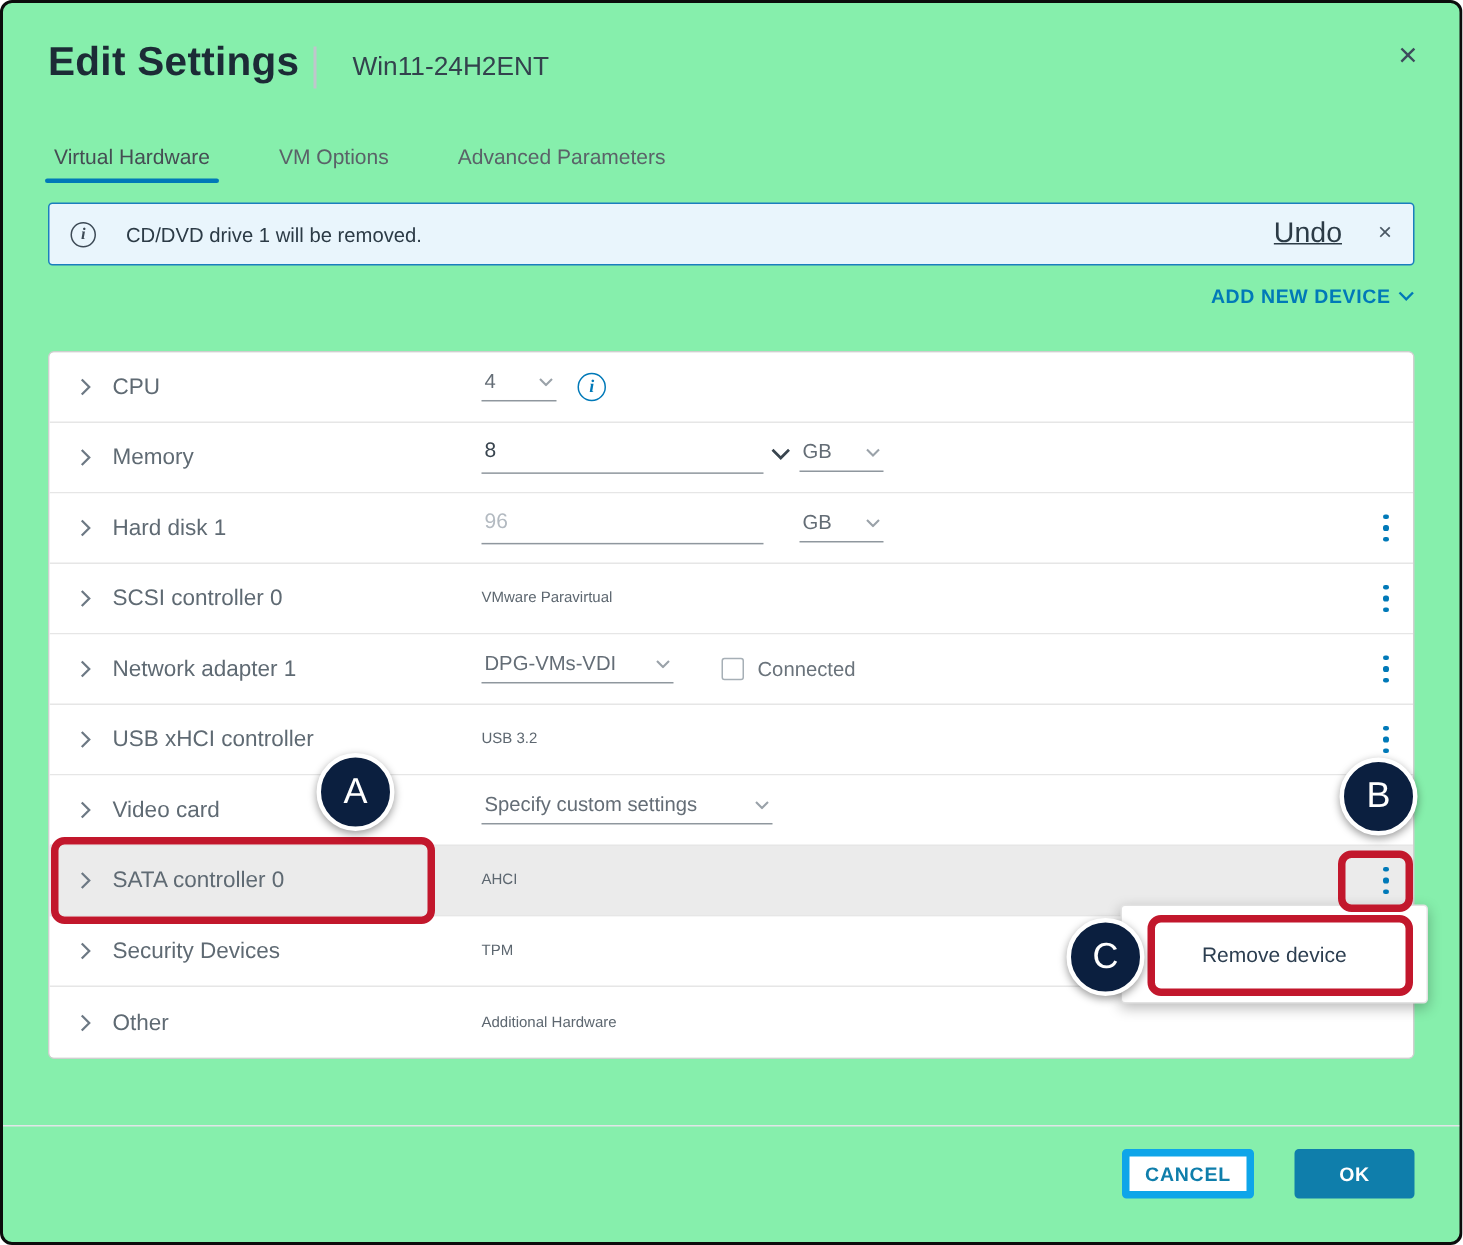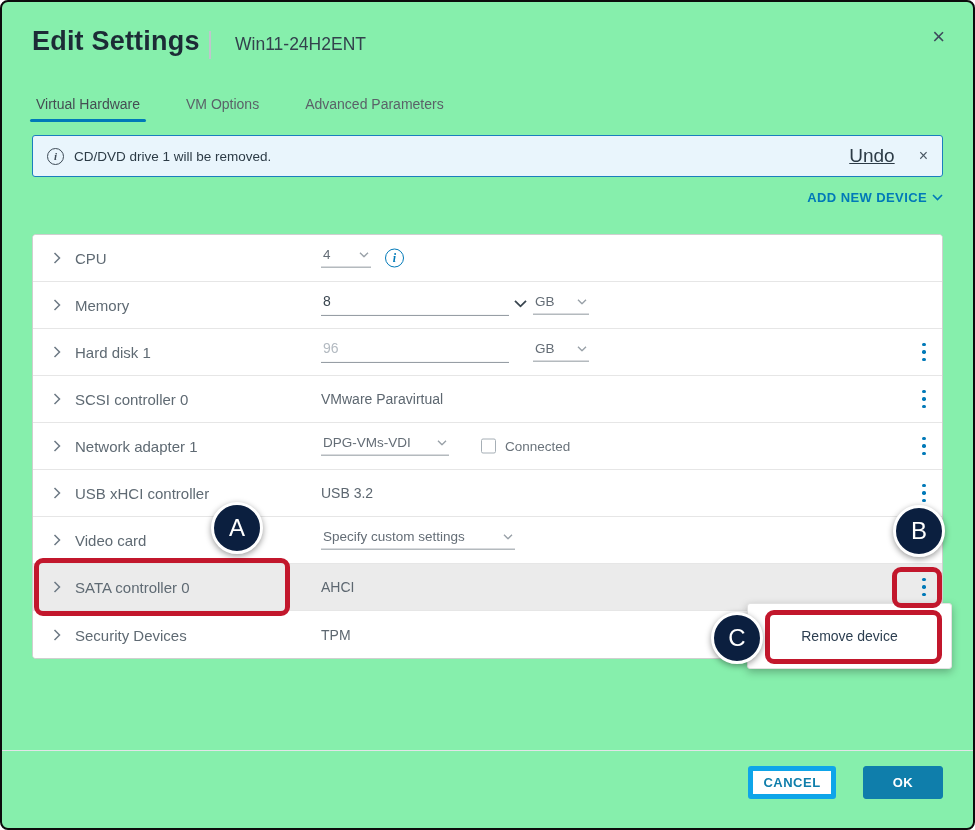--- a/index.html
+++ b/index.html
@@ -27,41 +27,41 @@
   .banner {
     position:absolute; left:30px; right:30px; top:133px; height:42px;
     background:#e9f5fc; border:1px solid #1b7ebe; border-radius:3px;
     display:flex; align-items:center; padding:0 14px;
   }
   .info-icon {
     width:17px; height:17px; border:1.4px solid #3d4a56; border-radius:50%;
     color:#3d4a56; font-size:11px; font-style:italic; font-family:"Liberation Serif", serif;
     display:flex; align-items:center; justify-content:center; flex:0 0 auto; font-weight:700;
   }
-  .banner-msg { margin-left:10px; font-size:13.5px; color:#2c3b46; }
+  .banner-msg { margin-left:20px; font-size:13.5px; color:#2c3b46; }
   .banner-undo { margin-left:auto; font-size:19px; color:#2c3b46; text-decoration:underline; font-weight:500; cursor:pointer; }
   .banner-close { margin-left:24px; font-size:16px; color:#4a5864; cursor:pointer; }
 
   
   .add-device {
     position:absolute; right:30px; top:188px; display:flex; align-items:center; gap:5px;
     color:#0079b8; font-size:13px; font-weight:700; letter-spacing:.4px; cursor:pointer;
   }
 
   
   .device-table {
     position:absolute; left:30px; right:30px; top:232px;
     border:1px solid #cfcfcf; border-radius:4px; overflow:hidden; background:#fff;
   }
   .row { position:relative; height:47px; border-bottom:1px solid #e6e6e6; background:#fff; }
   .row:last-child { border-bottom:none; }
   .row.highlighted { background:#ebebeb; }
   .expander { position:absolute; left:20px; top:50%; transform:translateY(-50%); width:12px; height:12px; cursor:pointer; }
   .row-label { position:absolute; left:42px; top:50%; transform:translateY(-50%); font-size:15px; color:#5f6a73; }
-  .row-value-text { position:absolute; left:288px; top:50%; transform:translateY(-50%); font-size:14px; color:#5d6770; }
+  .row-value-text { position:absolute; left:288px; top:50%; transform:translateY(-50%); font-size:10px; color:#5d6770; }
 
   .underline-select { position:absolute; top:50%; transform:translateY(-58%); display:inline-flex; align-items:center; gap:8px;
     border-bottom:1px solid #8f979e; padding:2px 2px 5px 2px; cursor:pointer; }
   .underline-select .sel-text { font-size:13.5px; color:#646d76; }
   .underline-input { position:absolute; top:50%; transform:translateY(-58%); border-bottom:1px solid #8f979e; padding:2px 2px 5px 2px; }
   .underline-input .inp-text { font-size:14px; color:#39454f; }
   .underline-input .inp-text.disabled { color:#b3bac1; }
 
   .cpu-select { left:288px; width:50px; justify-content:space-between; }
   .val-input { left:288px; width:188px; }
@@ -304,20 +304,29 @@
     <div class="row">
       <span class="expander chev-right">
         <svg width="8" height="12" viewBox="0 0 8 12">
             <polyline points="1.5,1 6.5,6 1.5,11" fill="none" stroke="#6d7984" stroke-width="1.5"></polyline>
           </svg>
       </span>
       <span class="row-label">Security Devices</span>
       <span class="row-value-text">TPM</span>
     </div>
 
+    <div class="row">
+      <span class="expander chev-right">
+        <svg width="8" height="12" viewBox="0 0 8 12">
+            <polyline points="1.5,1 6.5,6 1.5,11" fill="none" stroke="#6d7984" stroke-width="1.5"></polyline>
+          </svg>
+      </span>
+      <span class="row-label">Other</span>
+      <span class="row-value-text">Additional Hardware</span>
+    </div>
 
   </div>
 
   <div class="context-menu">
     <span class="context-menu-item">Remove device</span>
   </div>
 
   <div class="anno-box anno-box-a"></div>
   <div class="anno-box anno-box-b"></div>
   <div class="anno-box anno-box-c"></div>

